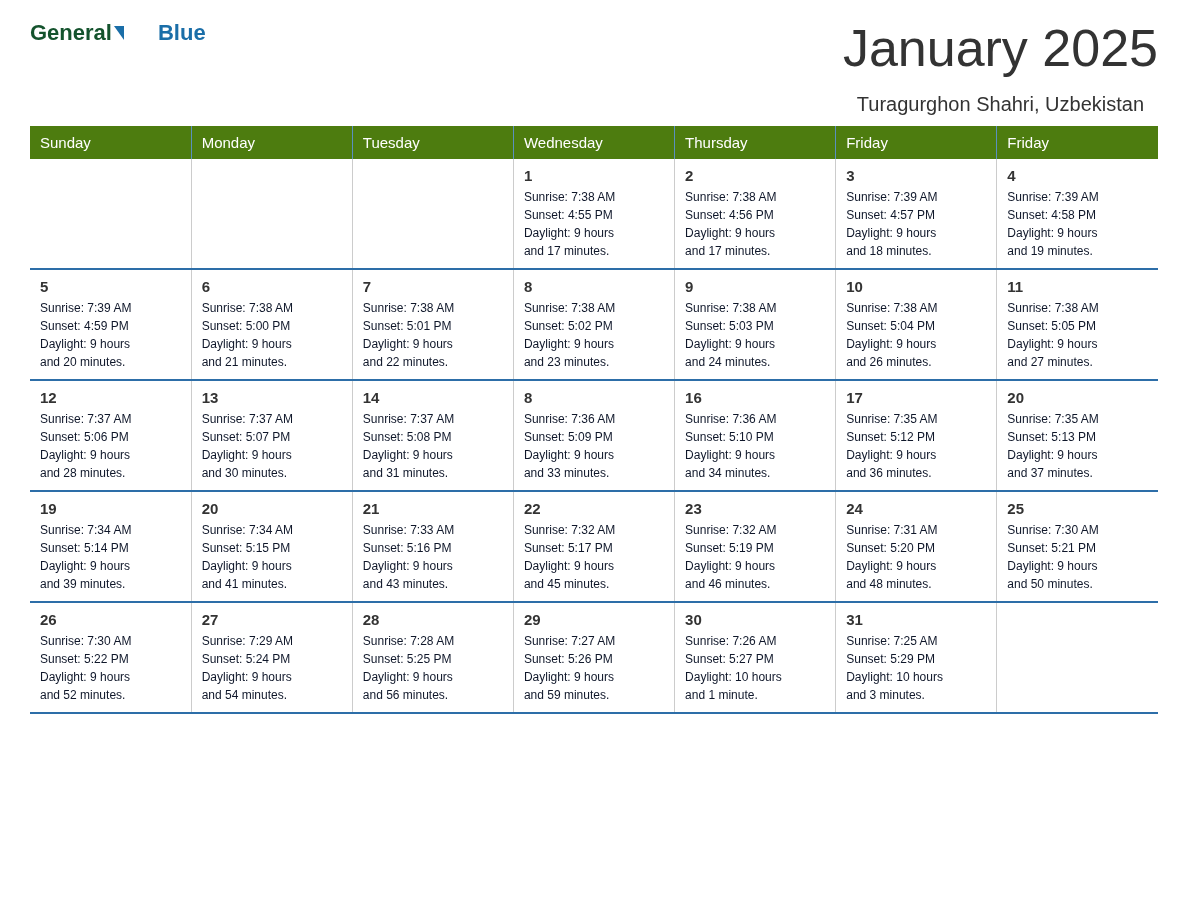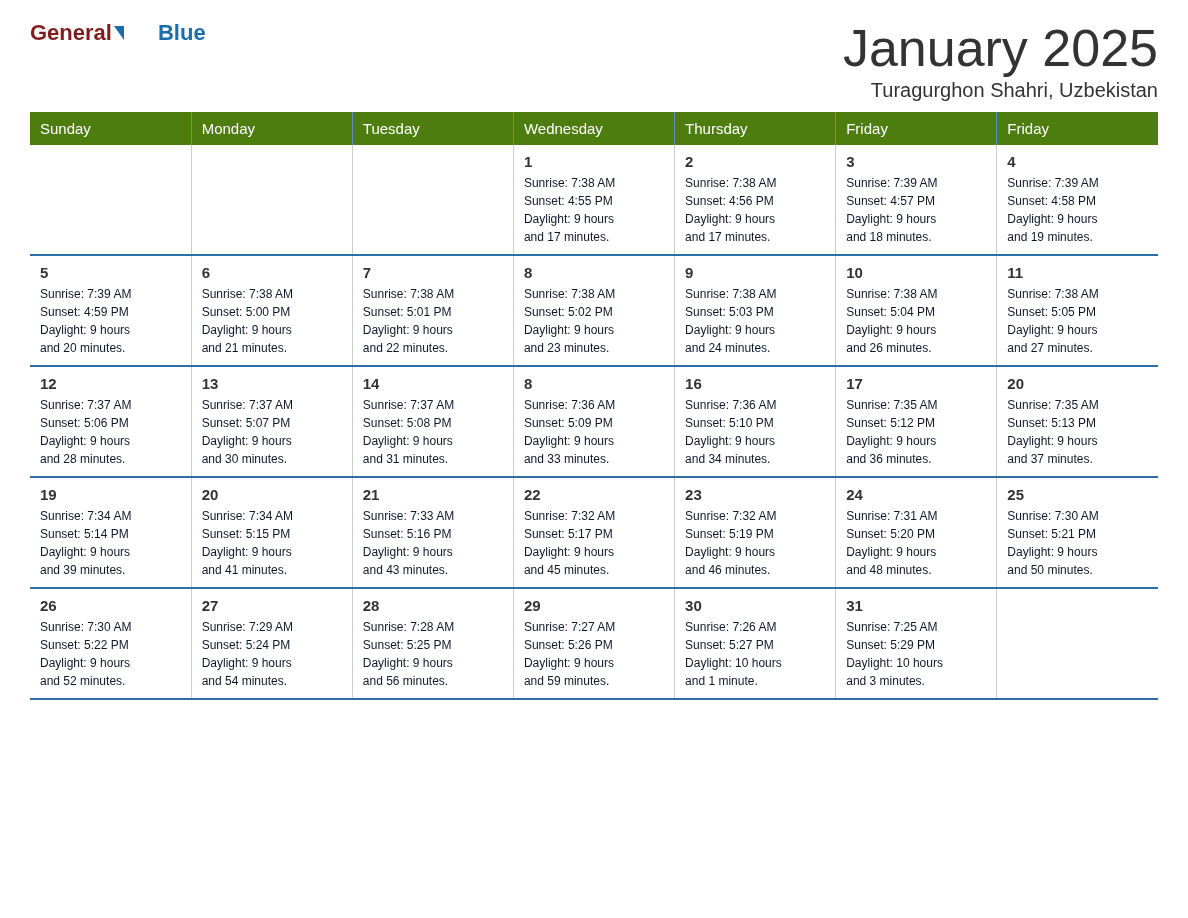--- a/index.html
+++ b/index.html
@@ -20,21 +20,21 @@
       flex-direction: column;
       align-items: flex-start;
     }
     .logo-text {
       display: flex;
       align-items: center;
       font-size: 22px;
       font-weight: bold;
       color: #333;
     }
-    .logo-general { color: #7f1d1d; }
+    .logo-general { color: #14532d; }
     .logo-arrow {
       width: 0;
       height: 0;
       border-left: 10px solid transparent;
       border-right: 0px solid transparent;
       border-top: 14px solid #1a6ea8;
       display: inline-block;
       margin: 0 2px;
       vertical-align: middle;
     }
@@ -49,21 +49,22 @@
     }
     .month-title {
       font-size: 52px;
       font-weight: normal;
       color: #333;
       line-height: 1.1;
     }
     .location {
       font-size: 20px;
       color: #333;
-      margin-top: 2px;
+      margin-top: 16px;
+      text-align: center;
     }
     .calendar {
       width: 100%;
       border-collapse: collapse;
       margin-top: 10px;
     }
     .calendar thead tr {
       background-color: #4d7c0f;
     }
     .calendar thead th {

